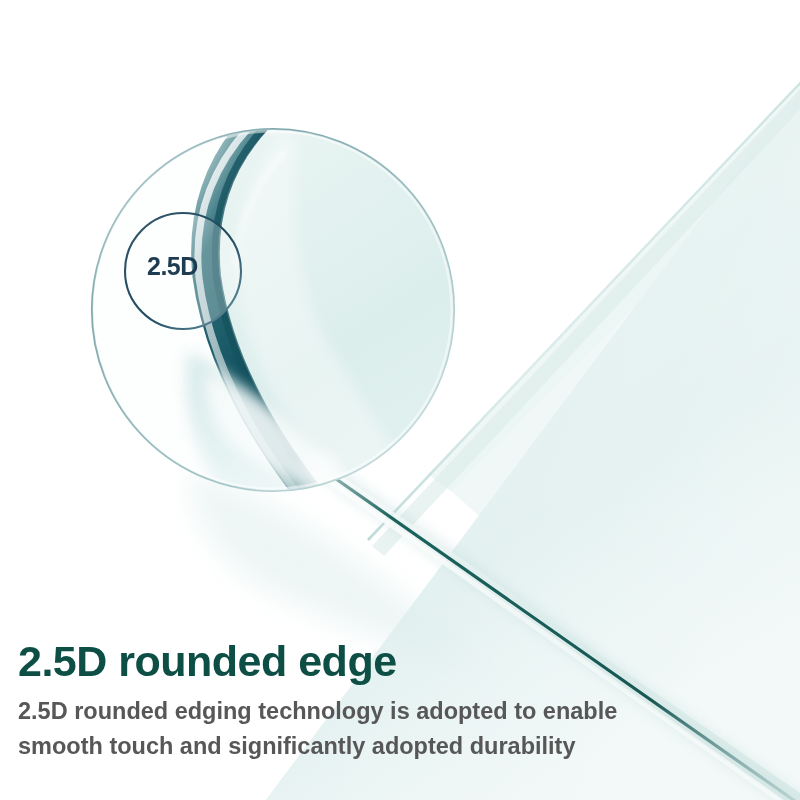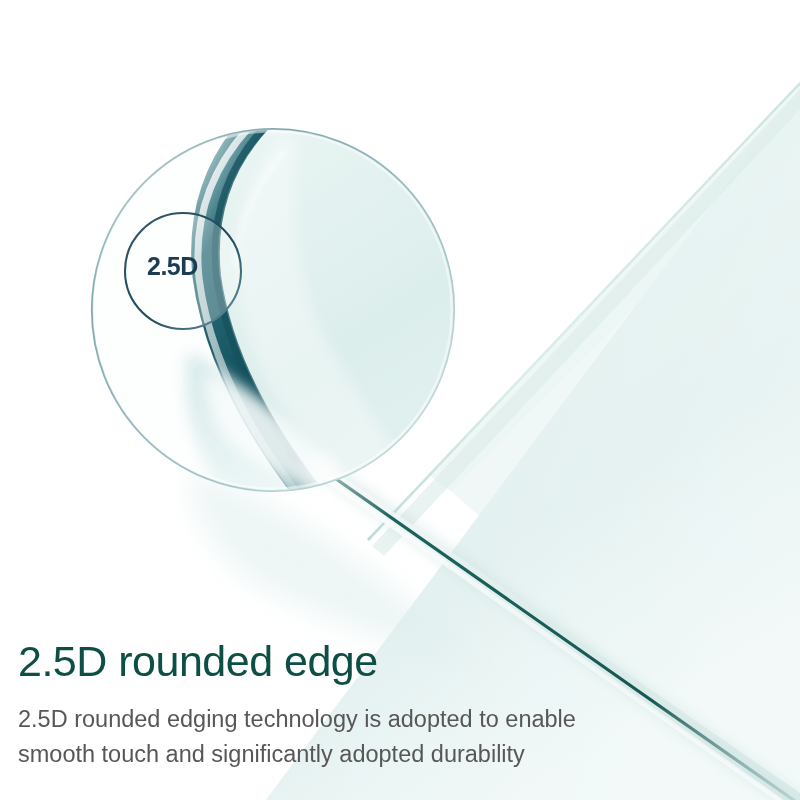--- a/index.html
+++ b/index.html
@@ -21,31 +21,31 @@
   
   .text-block {
     position: absolute;
     left: 18px;
     top: 636px;
     width: 640px;
   }
   .headline {
     margin: 0;
     font-family: "Liberation Sans", sans-serif;
-    font-weight: normal;
+    font-weight: bold;
     font-size: 43px;
     line-height: 50px;
     letter-spacing: -0.5px;
     color: #0d4e45;
     white-space: nowrap;
   }
   .subcopy {
-    margin: 16px 0 0 0;
-    font-family: "Liberation Sans", sans-serif;
-    font-weight: normal;
+    margin: 8px 0 0 0;
+    font-family: "Liberation Sans", sans-serif;
+    font-weight: bold;
     font-size: 23.5px;
     line-height: 35px;
     color: #575757;
     width: 630px;
   }
   .subcopy-line { display: block; white-space: nowrap; }
 
   
   .callout-label {
     position: absolute;

